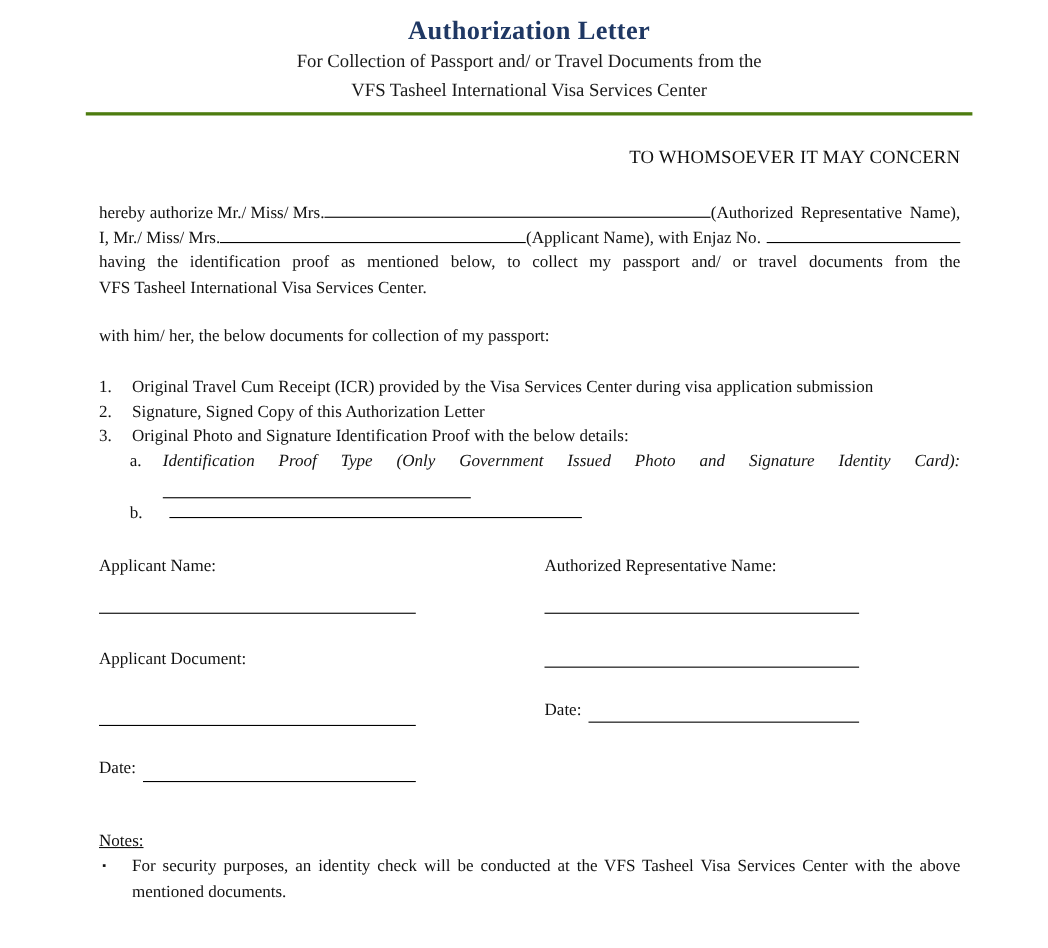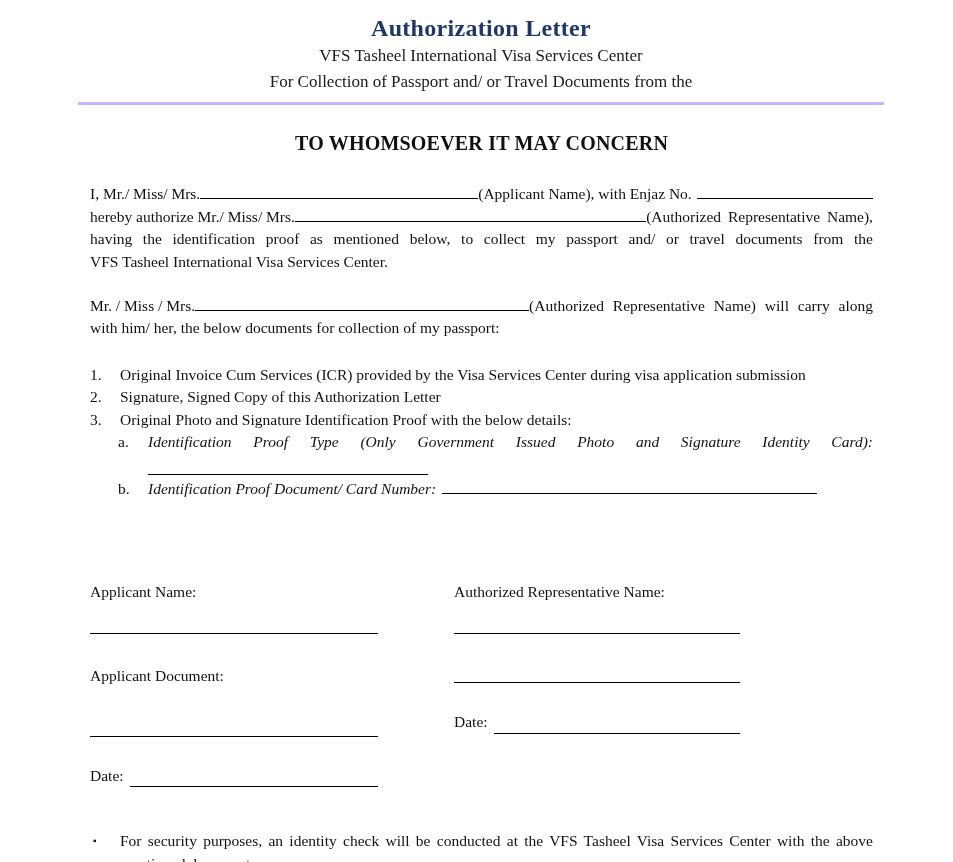--- a/index.html
+++ b/index.html
@@ -8,33 +8,33 @@
     width: 953px; height: 862px; overflow: hidden;
     font-family: "Liberation Serif", "DejaVu Serif", serif;
     font-size: 15.5px; line-height: 22.4px; color: #111111;
   }
   .page { width: 953px; height: 862px; padding: 0 80px 0 90px; }
 
   
   .doc-header {
     margin: 0 -11px 0 -12px;
     padding: 13px 12px 7px 12px;
-    border-bottom: 3px solid #c4b5fd;
+    border-bottom: 3px solid #4d7c0f;
     text-align: center;
   }
   .doc-title {
     font-size: 24px; line-height: 30px; font-weight: bold;
     color: #1f3864; letter-spacing: 0.3px;
   }
   .doc-subtitle { font-size: 17px; line-height: 26px; color: #1a1a1a; }
 
   
   .concern {
-    margin-top: 27px; text-align: center;
-    font-weight: bold; font-size: 20px; letter-spacing: 0.2px;
+    margin-top: 27px; text-align: right;
+    font-weight: normal; font-size: 17px; letter-spacing: 0.2px;
   }
 
   
   .para1 { margin-top: 29px; }
   .para2 { margin-top: 22px; }
   .fline { display: flex; align-items: baseline; white-space: nowrap; }
   .blank {
     display: inline-block; border-bottom: 1px solid #000000; height: 0.95em;
   }
   .w278 { width: 278px; }
@@ -53,24 +53,24 @@
   .sub-text { flex: 1 1 auto; font-style: italic; }
   .sub-a-blank {
     width: 280px; border-bottom: 1px solid #000; height: 17px;
     margin: 5px 0 0 58px;
   }
   .sub-b { margin-top: 3px; }
   .w375 { width: 375px; margin-left: 6px; }
 
   
   .sig-grid {
-    margin-top: 80px;
+    margin-top: 26px;
     display: grid;
     grid-template-columns: 288px 286px;
-    column-gap: 76px;
+    column-gap: 117px;
   }
   .sig-label { font-size: 15.5px; }
   .sig-line { border-bottom: 1px solid #000; height: 31px; }
   .sig-label2 { margin-top: 31px; }
   .sig-line2 { border-bottom: 1px solid #000; height: 49px; }
   .date-row { margin-top: 28px; display: flex; align-items: flex-end; }
   .date-blank { flex: 1 1 auto; margin-left: 6px; }
 
   
   .notes { margin-top: 43px; }
@@ -81,75 +81,69 @@
 
   .ml6 { margin-left: 5px; }
 </style>
 </head>
 <body>
 
 <div class="page">
 
   <div class="doc-header">
     <div class="doc-title">Authorization Letter</div>
+    <div class="doc-subtitle">For Collection of Passport and/ or Travel Documents from the</div>
     <div class="doc-subtitle">VFS Tasheel International Visa Services Center</div>
-    <div class="doc-subtitle">For Collection of Passport and/ or Travel Documents from the</div>
   </div>
 
   <div class="concern">TO WHOMSOEVER IT MAY CONCERN</div>
 
   <div class="para1">
     <div class="fline">
+      <span>hereby authorize Mr./ Miss/ Mrs.</span>
+      <span class="blank grow"></span>
+      <span class="sp1">(Authorized Representative Name),</span>
+    </div>
+    <div class="fline">
       <span>I, Mr./ Miss/ Mrs.</span>
       <span class="blank w278"></span>
       <span>(Applicant Name), with Enjaz No.</span>
       <span class="blank grow ml6"></span>
-    </div>
-    <div class="fline">
-      <span>hereby authorize Mr./ Miss/ Mrs.</span>
-      <span class="blank grow"></span>
-      <span class="sp1">(Authorized Representative Name),</span>
     </div>
     <div class="just">having the identification proof as mentioned below, to collect my passport and/ or travel documents from the</div>
     <div>VFS Tasheel International Visa Services Center.</div>
   </div>
 
   <div class="para2">
-    <div class="fline">
-      <span>Mr. / Miss / Mrs.</span>
-      <span class="blank grow"></span>
-      <span class="sp2">(Authorized Representative Name) will carry along</span>
-    </div>
     <div>with him/ her, the below documents for collection of my passport:</div>
   </div>
 
   <div class="doclist">
     <div class="li-row">
       <span class="li-num">1.</span>
-      <span class="li-text">Original Invoice Cum Services (ICR) provided by the Visa Services Center during visa application submission</span>
+      <span class="li-text">Original Travel Cum Receipt (ICR) provided by the Visa Services Center during visa application submission</span>
     </div>
     <div class="li-row">
       <span class="li-num">2.</span>
       <span class="li-text">Signature, Signed Copy of this Authorization Letter</span>
     </div>
     <div class="li-row">
       <span class="li-num">3.</span>
       <span class="li-text">Original Photo and Signature Identification Proof with the below details:</span>
     </div>
 
     <div class="sub-row">
       <span class="sub-num">a.</span>
       <span class="sub-text just">Identification Proof Type (Only Government Issued Photo and Signature Identity Card):</span>
     </div>
     <div class="sub-a-blank"></div>
 
     <div class="sub-row sub-b">
       <span class="sub-num">b.</span>
       <span class="sub-text fline">
-        <span>Identification Proof Document/ Card Number:</span>
         <span class="blank w375"></span>
       </span>
     </div>
   </div>
 
   <div class="sig-grid">
     <div>
       <div class="sig-label">Applicant Name:</div>
       <div class="sig-line"></div>
       <div class="sig-label sig-label2">Applicant Document:</div>
@@ -164,19 +158,20 @@
       <div class="sig-line"></div>
       <div class="sig-line2"></div>
       <div class="date-row">
         <span>Date:</span>
         <span class="blank date-blank"></span>
       </div>
     </div>
   </div>
 
   <div class="notes">
+    <div class="notes-title">Notes:</div>
     <div class="note-row">
       <span class="note-bullet">▪</span>
       <span class="note-text">For security purposes, an identity check will be conducted at the VFS Tasheel Visa Services Center with the above mentioned documents.</span>
     </div>
   </div>
 
 </div>
 
 </body></html>

